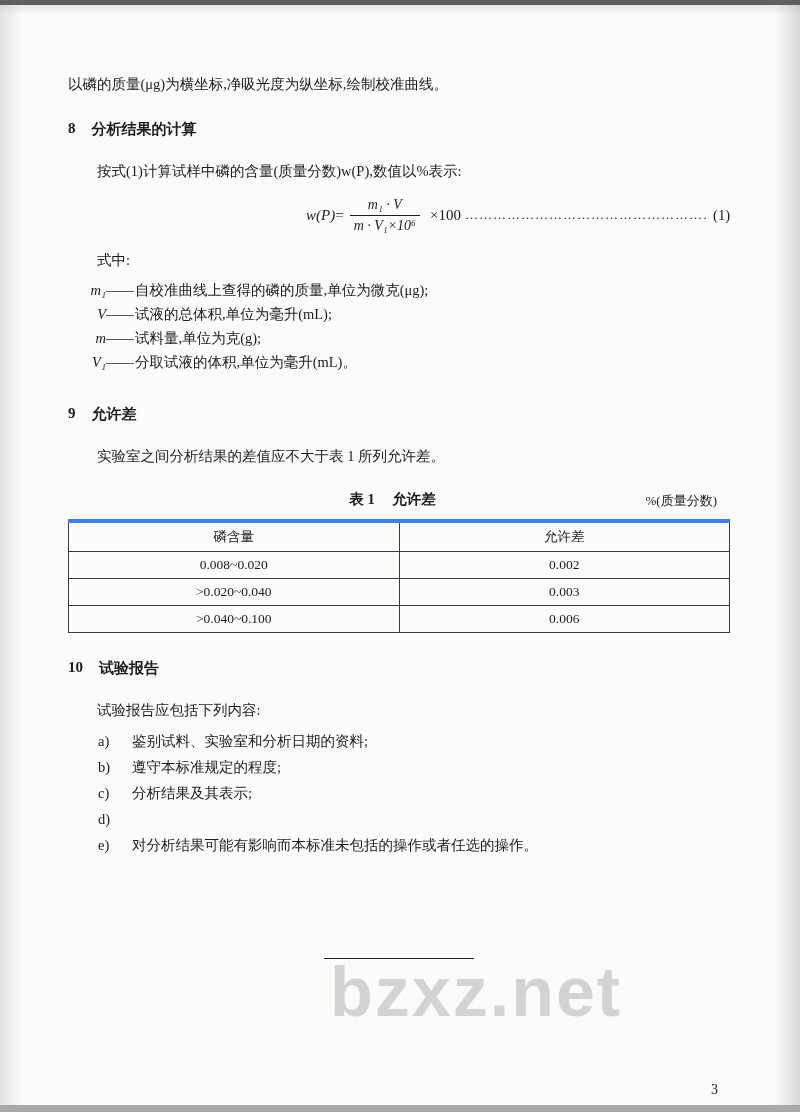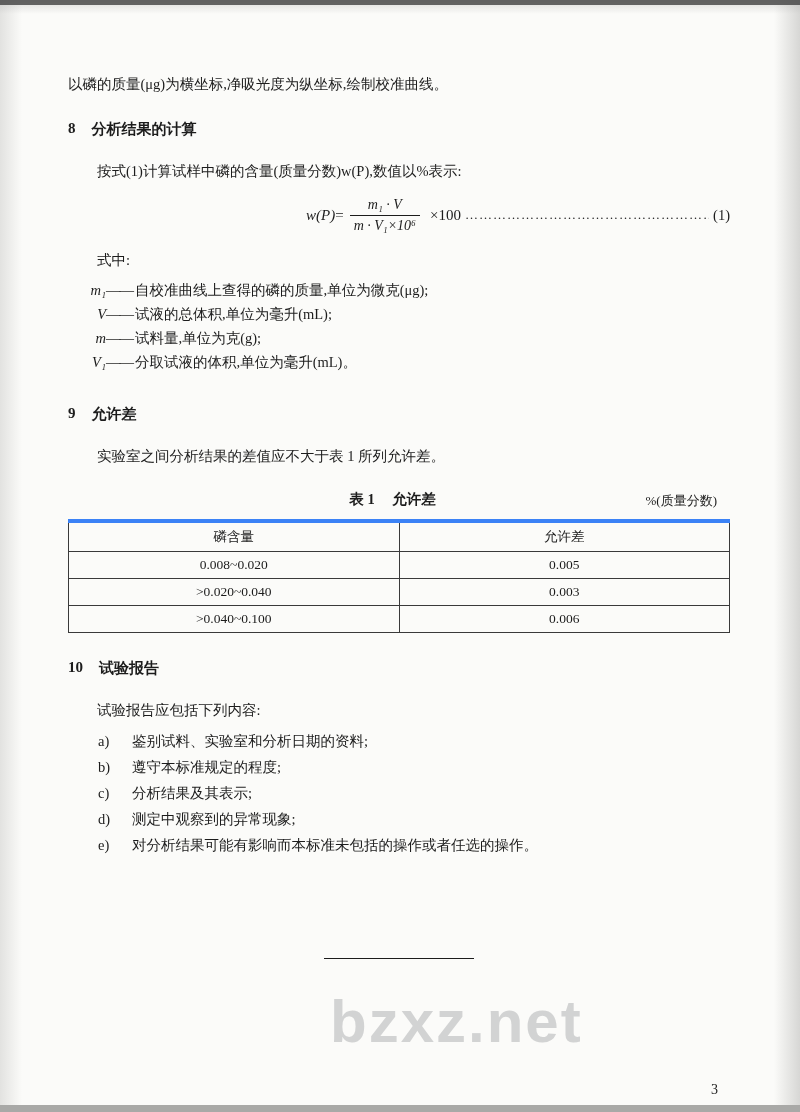--- a/index.html
+++ b/index.html
@@ -129,26 +129,25 @@
   .end-rule {
     width: 150px; height: 0;
     border-top: 1.5px solid #1c1c1c;
     margin: 100px auto 0 auto;
   }
 
   .watermark {
     position: absolute;
     left: 330px; top: 952px;
     font-family: "Liberation Sans", sans-serif;
-    font-size: 60px; font-weight: bold;
+    font-size: 70px; font-weight: bold;
     color: rgba(176, 178, 180, 0.55);
     letter-spacing: 2px;
     pointer-events: none;
     user-select: none;
-    margin-top: 35px;
   }
   .page-number {
     position: absolute;
     right: 82px; bottom: 14px;
     font-size: 14px;
   }
 </style>
 </head>
 <body>
 
@@ -218,21 +217,21 @@
   <table class="allow-table">
     <thead>
       <tr>
         <th style="width:50%">磷含量</th>
         <th>允许差</th>
       </tr>
     </thead>
     <tbody>
       <tr>
         <td>0.008~0.020</td>
-        <td>0.005</td>
+        <td>0.002</td>
       </tr>
       <tr>
         <td>&gt;0.020~0.040</td>
         <td>0.003</td>
       </tr>
       <tr>
         <td>&gt;0.040~0.100</td>
         <td>0.006</td>
       </tr>
     </tbody>
@@ -252,21 +251,20 @@
   <div class="report-item">
     <span class="li-label">b)</span>
     <span>遵守本标准规定的程度;</span>
   </div>
   <div class="report-item">
     <span class="li-label">c)</span>
     <span>分析结果及其表示;</span>
   </div>
   <div class="report-item">
     <span class="li-label">d)</span>
-    <span>测定中观察到的异常现象;</span>
   </div>
   <div class="report-item">
     <span class="li-label">e)</span>
     <span>对分析结果可能有影响而本标准未包括的操作或者任选的操作。</span>
   </div>
 
   <div class="end-rule"></div>
 
 </div>
 

